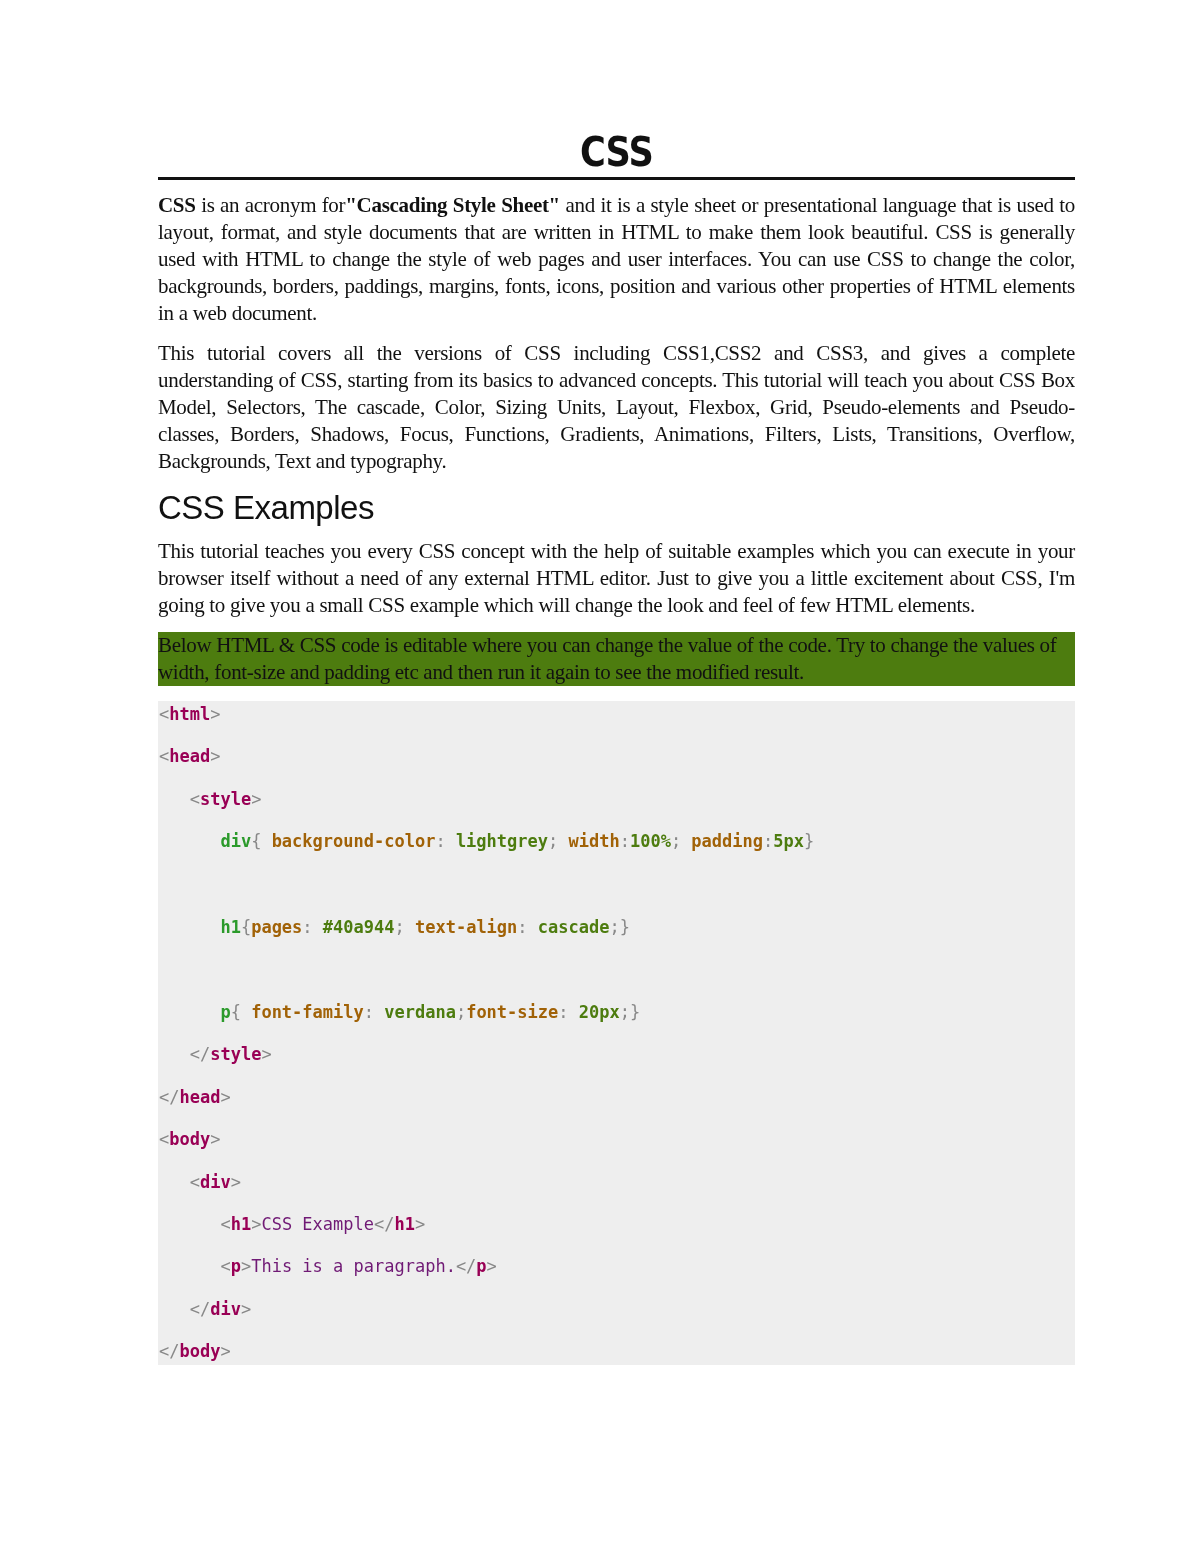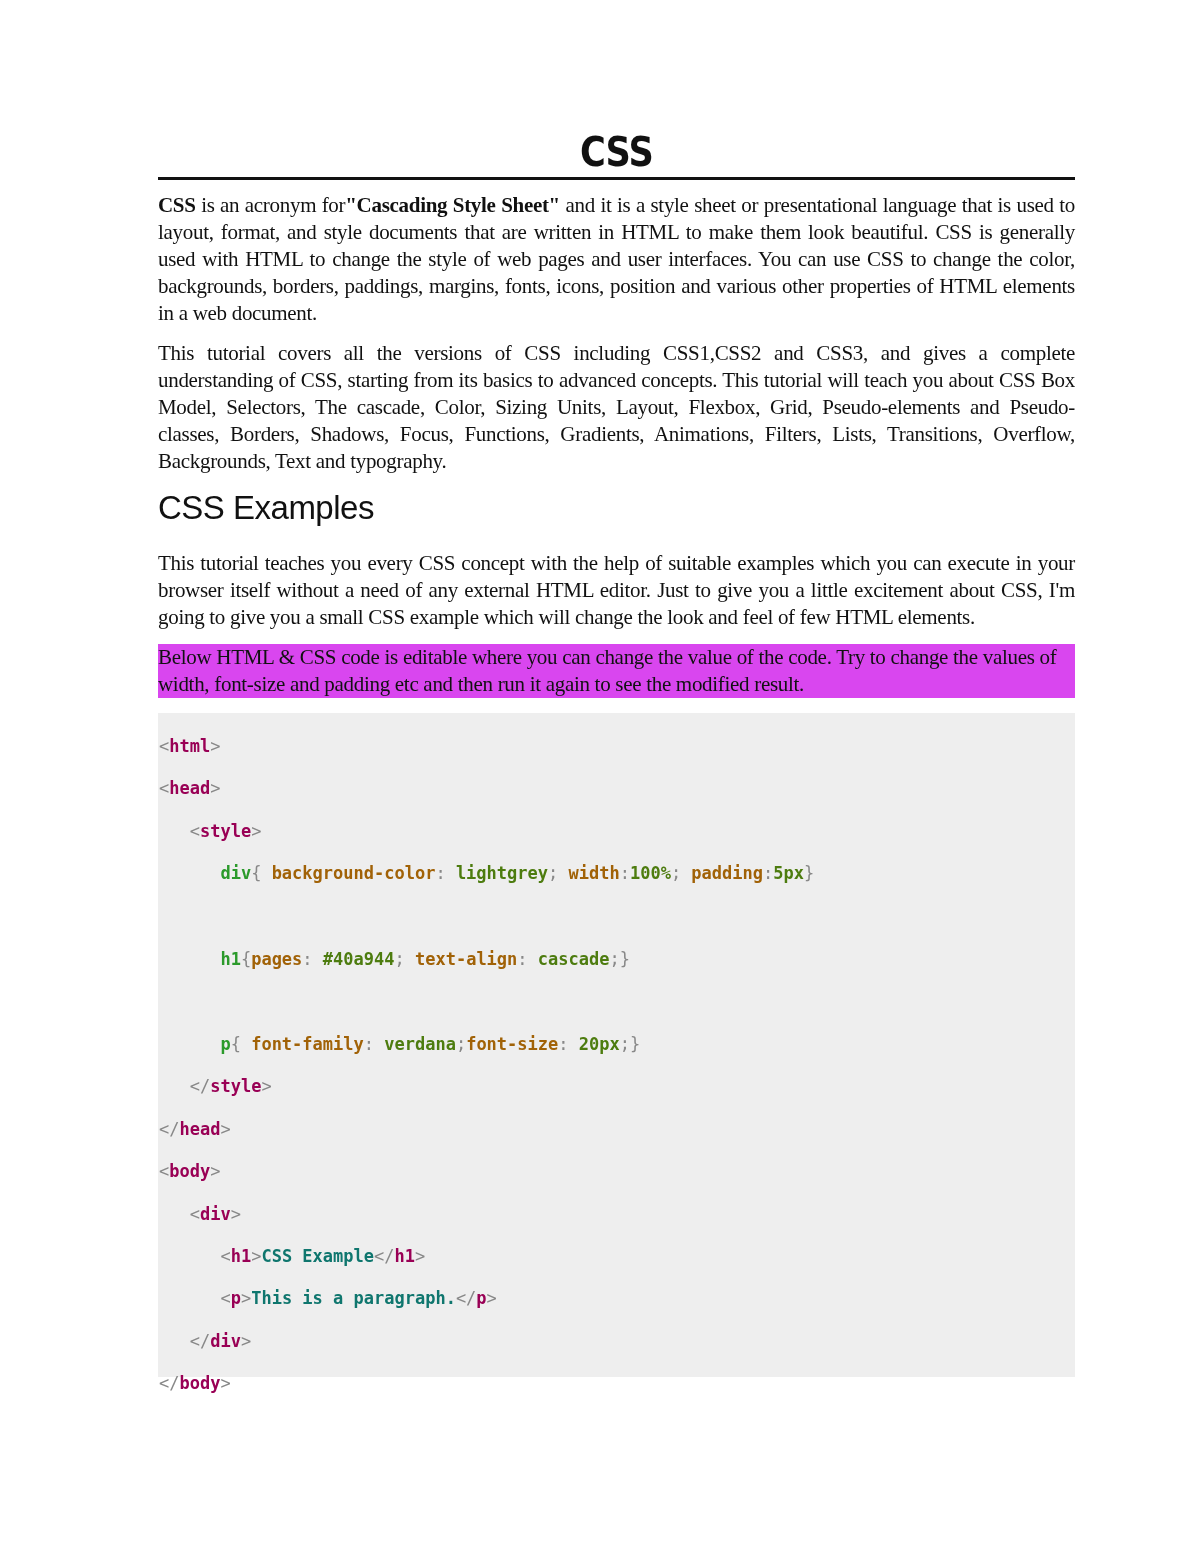--- a/index.html
+++ b/index.html
@@ -46,56 +46,56 @@
     letter-spacing: -0.3px;
   }
   .para b {
     font-weight: bold;
   }
   .section-title {
     font-family: "Liberation Sans", "DejaVu Sans", sans-serif;
     font-size: 33px;
     font-weight: normal;
     line-height: 40px;
-    margin: 2px 0 22px 0;
+    margin: 2px 0 10px 0;
     letter-spacing: -0.5px;
   }
   .note-box {
-    background: #d946ef;
+    background: #4d7c0f;
     padding: 0;
     margin: 0 0 15px 0;
   }
   .note-box .para {
     margin: 0;
     text-align: left;
   }
   .code-box {
     background: #eeeeee;
     width: 917px;
-    padding: 20px 0 0 0;
+    padding: 0 0 0 0;
     height: 664px;
     box-sizing: border-box;
     font-family: "DejaVu Sans Mono", "Liberation Mono", monospace;
     font-size: 17px;
   }
   .code-line {
     height: 42.4px;
     line-height: 26px;
     white-space: pre;
     padding-left: 1px;
   }
   .code-line.gap {
     height: 43px;
   }
   .punc { color: #888888; }
   .tag { color: #990055; font-weight: bold; }
   .sel { color: #2b9a2b; font-weight: bold; }
   .prop { color: #a16207; font-weight: bold; }
   .val { color: #4d7c0f; font-weight: bold; }
-  .txt { color: #0f766e; font-weight: bold; }
+  .txt { color: #701a75; font-weight: normal; }
 </style>
 </head>
 <body>
 
 <div class="page">
 
   <h1 class="title">CSS</h1>
   <div class="title-rule"></div>
 
   <p class="para"><b>CSS</b><span> is an acronym for</span><b>"Cascading Style Sheet"</b><span> and it is a style sheet or presentational language that is used to layout, format, and style documents that are written in HTML to make them look beautiful. CSS is generally used with HTML to change the style of web pages and user interfaces. You can use CSS to change the color, backgrounds, borders, paddings, margins, fonts, icons, position and various other properties of HTML elements in a web document.</span></p>

